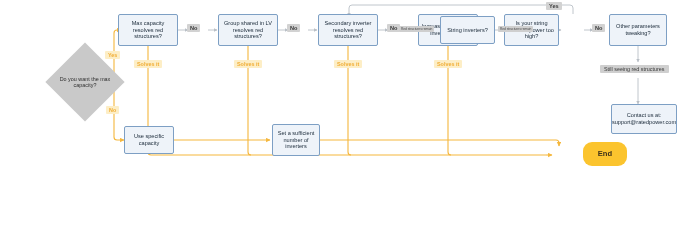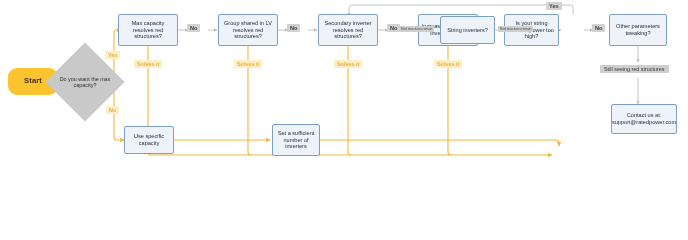--- a/index.html
+++ b/index.html
@@ -166,23 +166,20 @@
       <path d="M448,46 L448,152 Q448,155 451,155"></path>
 
       <path d="M174,140 L270,140" marker-end="url(#ay)"></path>
 
       <path d="M320,140 L556,140 Q559,140 559,143 L559,146" marker-end="url(#ay)"></path>
 
       <path d="M546,155 L552,155" marker-end="url(#ay)"></path>
     </g>
   </svg>
 
-  <div class="node terminator" style="left:8px; top:68px; width:50px; height:27px;">
-    <span>Start</span>
-  </div>
 
   <div class="decision-diamond" style="left:57px; top:54px;"></div>
   <div class="decision-text" style="left:57px; top:54px;">
     <span>Do you want the max capacity?</span>
   </div>
 
   <div class="node process" style="left:118px; top:14px; width:60px; height:32px;">
     <span>Max capacity resolves red structures?</span>
   </div>
 
@@ -215,20 +212,23 @@
   </div>
 
   <div class="node process" style="left:272px; top:124px; width:48px; height:32px;">
     <span>Set a sufficient number of inverters</span>
   </div>
 
   <div class="node process" style="left:611px; top:104px; width:66px; height:30px;">
     <span>Contact us at: support@ratedpower.com</span>
   </div>
 
+  <div class="node terminator" style="left:583px; top:142px; width:44px; height:24px;">
+    <span>End</span>
+  </div>
 
   <div class="lbl lbl-yellow" style="left:105px; top:51px;">
     <span>Yes</span>
   </div>
 
   <div class="lbl lbl-yellow" style="left:106px; top:106px;">
     <span>No</span>
   </div>
 
   <div class="lbl lbl-grey" style="left:187px; top:24px;">

